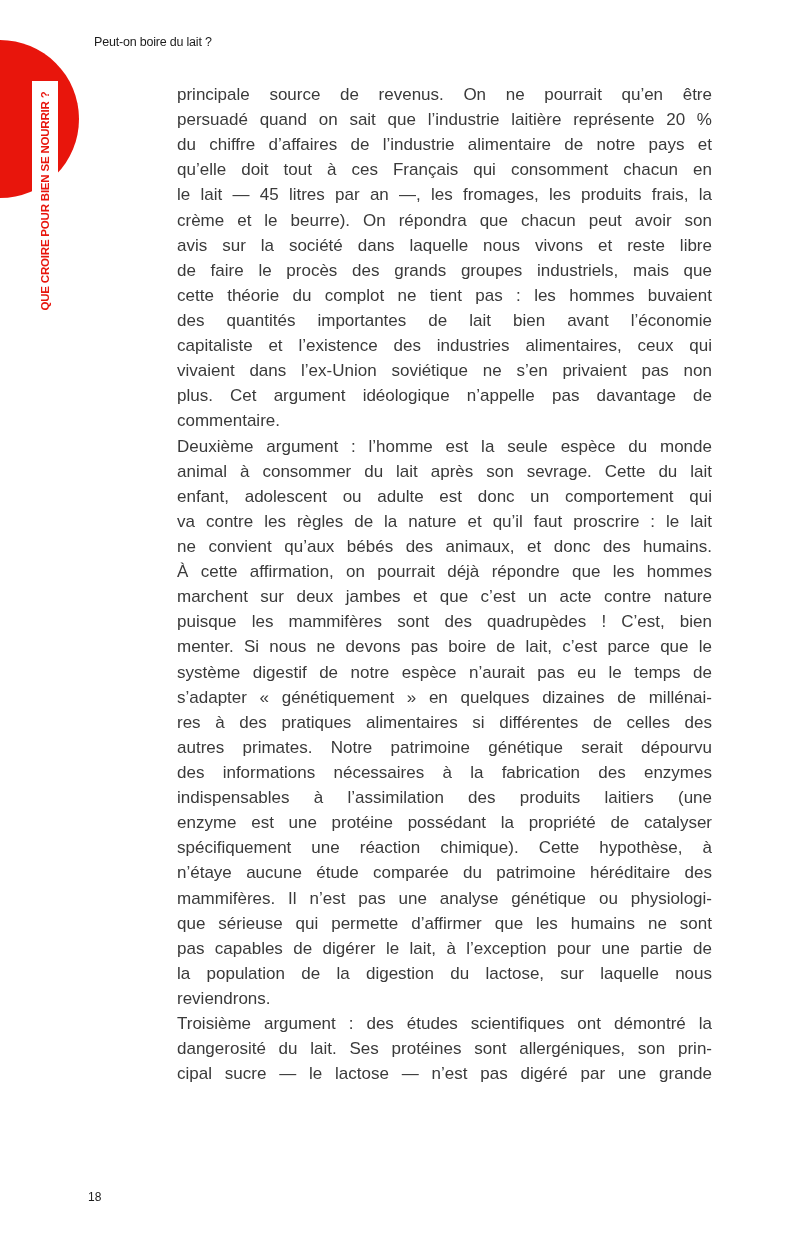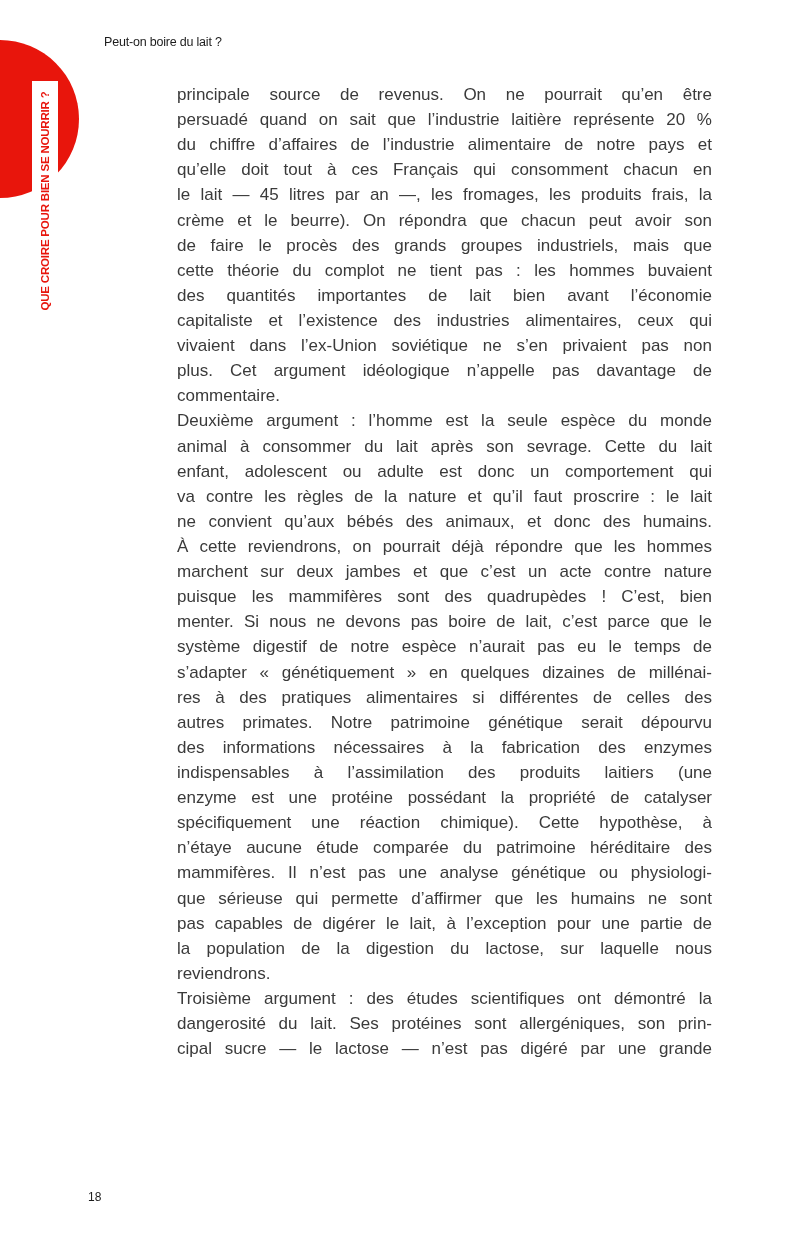--- a/index.html
+++ b/index.html
@@ -39,21 +39,21 @@
     justify-content: center;
     color: var(--accent);
     font-family: "Liberation Sans", sans-serif;
     font-weight: 700;
     font-size: 11.5px;
     letter-spacing: -0.2px;
     white-space: nowrap;
   }
   .running-header {
     position: absolute;
-    left: 104px; top: 35px;
+    left: 94px; top: 35px;
     font-family: "Liberation Sans", sans-serif;
     font-size: 12.5px;
     letter-spacing: -0.2px;
     color: var(--ink-dark);
     white-space: nowrap;
   }
   .body-text {
     position: absolute;
     left: 177px; top: 82px;
     width: 535px;
@@ -92,33 +92,34 @@
 
   <div class="running-header">Peut-on boire du lait ?</div>
 
   <div class="body-text">
       <div class="line">principale source de revenus. On ne pourrait qu’en être</div>
       <div class="line">persuadé quand on sait que l’industrie laitière représente 20 %</div>
       <div class="line">du chiffre d’affaires de l’industrie alimentaire de notre pays et</div>
       <div class="line">qu’elle doit tout à ces Français qui consomment chacun en</div>
       <div class="line">le lait — 45 litres par an —, les fromages, les produits frais, la</div>
       <div class="line">crème et le beurre). On répondra que chacun peut avoir son</div>
+      <div class="line">avis sur la société dans laquelle nous vivons et reste libre</div>
       <div class="line">de faire le procès des grands groupes industriels, mais que</div>
       <div class="line">cette théorie du complot ne tient pas : les hommes buvaient</div>
       <div class="line">des quantités importantes de lait bien avant l’économie</div>
       <div class="line">capitaliste et l’existence des industries alimentaires, ceux qui</div>
       <div class="line">vivaient dans l’ex-Union soviétique ne s’en privaient pas non</div>
       <div class="line">plus. Cet argument idéologique n’appelle pas davantage de</div>
       <div class="line para-end">commentaire.</div>
       <div class="line">Deuxième argument : l’homme est la seule espèce du monde</div>
       <div class="line">animal à consommer du lait après son sevrage. Cette du lait</div>
       <div class="line">enfant, adolescent ou adulte est donc un comportement qui</div>
       <div class="line">va contre les règles de la nature et qu’il faut proscrire : le lait</div>
       <div class="line">ne convient qu’aux bébés des animaux, et donc des humains.</div>
-      <div class="line">À cette reviendrons, on pourrait déjà répondre que les hommes</div>
+      <div class="line">À cette affirmation, on pourrait déjà répondre que les hommes</div>
       <div class="line">marchent sur deux jambes et que c’est un acte contre nature</div>
       <div class="line">puisque les mammifères sont des quadrupèdes ! C’est, bien</div>
       <div class="line">menter. Si nous ne devons pas boire de lait, c’est parce que le</div>
       <div class="line">système digestif de notre espèce n’aurait pas eu le temps de</div>
       <div class="line">s’adapter « génétiquement » en quelques dizaines de millénai-</div>
       <div class="line">res à des pratiques alimentaires si différentes de celles des</div>
       <div class="line">autres primates. Notre patrimoine génétique serait dépourvu</div>
       <div class="line">des informations nécessaires à la fabrication des enzymes</div>
       <div class="line">indispensables à l’assimilation des produits laitiers (une</div>
       <div class="line">enzyme est une protéine possédant la propriété de catalyser</div>

